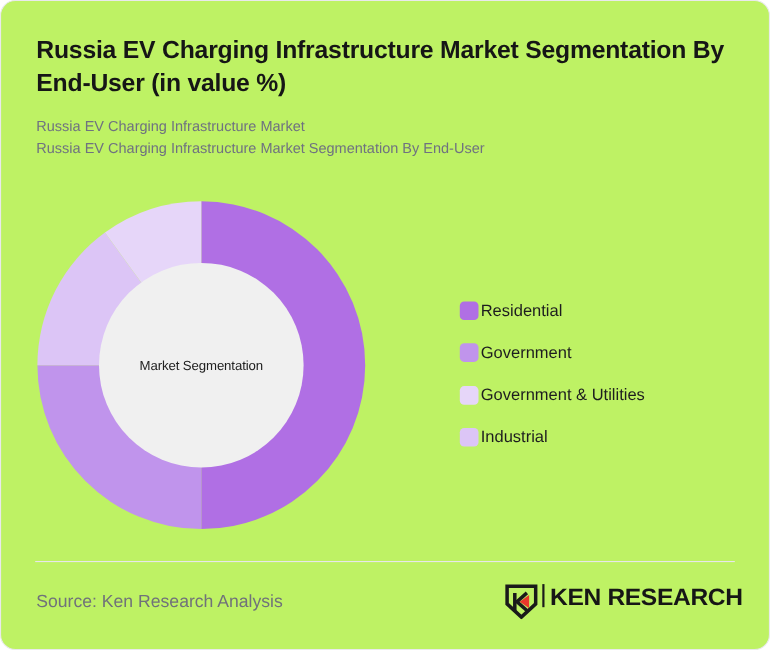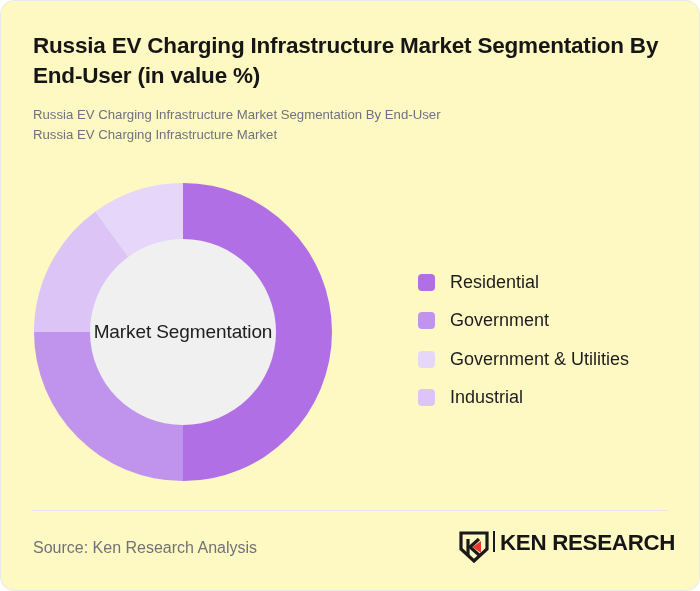--- a/index.html
+++ b/index.html
@@ -9,21 +9,21 @@
   }
   body {
     font-family: "Liberation Sans", sans-serif;
     -webkit-font-smoothing: antialiased;
   }
   .card {
     position: relative;
     width: 700px;
     height: 591px;
     box-sizing: border-box;
-    background: #fef9c3;
+    background: #bef264;
     border: 1px solid #e9e9ec;
     border-radius: 14px;
     overflow: hidden;
   }
 
   
   .header {
     position: absolute;
     left: 32px;
     top: 30px;
@@ -72,21 +72,21 @@
     left: 0;
     top: 0;
     width: 300px;
     height: 300px;
     display: flex;
     align-items: center;
     justify-content: center;
     pointer-events: none;
   }
   .center-label span {
-    font-size: 19px;
+    font-size: 12px;
     color: #202020;
     letter-spacing: -0.1px;
   }
 
   
   .legend {
     position: absolute;
     left: 417px;
     top: 102px;
   }
@@ -95,22 +95,22 @@
     align-items: center;
     height: 38.5px;
   }
   .legend-swatch {
     width: 17px;
     height: 17px;
     border-radius: 4px;
     flex: 0 0 auto;
   }
   .legend-label {
-    margin-left: 15px;
-    font-size: 18px;
+    margin-left: 2px;
+    font-size: 15px;
     color: #1d1d1f;
     white-space: nowrap;
   }
 
   
   .divider {
     position: absolute;
     left: 31px;
     right: 31px;
     top: 509px;
@@ -159,22 +159,22 @@
   }
 </style>
 </head>
 <body>
 
 <div class="card">
 
   <div class="header">
     <h1 class="chart-title">Russia EV Charging Infrastructure Market Segmentation By End-User (in value %)</h1>
     <div class="subtitle-block">
+      <div class="subtitle-line">Russia EV Charging Infrastructure Market</div>
       <div class="subtitle-line">Russia EV Charging Infrastructure Market Segmentation By End-User</div>
-      <div class="subtitle-line">Russia EV Charging Infrastructure Market</div>
     </div>
   </div>
 
   <div class="plot">
 
     <div class="donut-wrap">
       <svg class="donut-svg" viewBox="0 0 300 300">
         <g id="donut-slices">
             <path d="M 150 150 L 150.00 1.00 A 149 149 0 0 1 150.00 299.00 Z" fill="#b06fe4"></path>
             <path d="M 150 150 L 150.00 299.00 A 149 149 0 0 1 1.00 150.00 Z" fill="#c094ec"></path>

